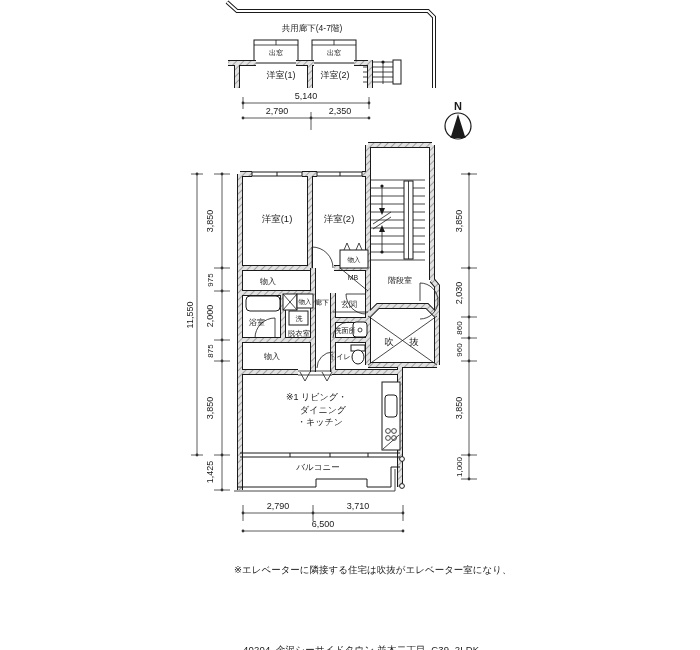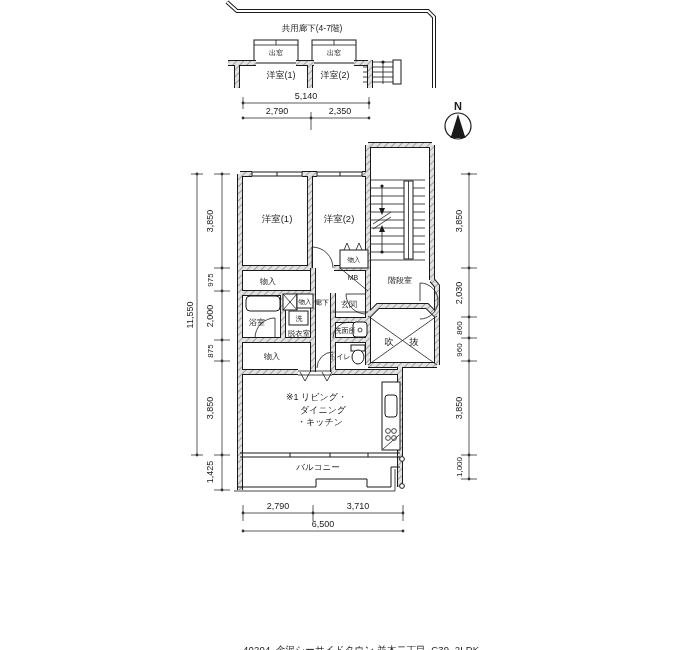--- a/index.html
+++ b/index.html
@@ -249,20 +249,21 @@
     <text x="272" y="359" class="t8 mid">物入</text>
     <text x="286" y="400" class="t9">※1 リビング・</text>
     <text x="300" y="413" class="t9">ダイニング</text>
     <text x="297" y="425" class="t9">・キッチン</text>
     <text x="318" y="470" class="t85 mid">バルコニー</text>
   </g>
 </svg>
 
 
 <div class="notes">
+  <div>※エレベーターに隣接する住宅は吹抜がエレベーター室になり、</div>
   
   
   
   
   
 </div>
 
 <div class="caption">40204_金沢シーサイドタウン 並木二丁目_C39_2LDK</div>
 </div>
 

